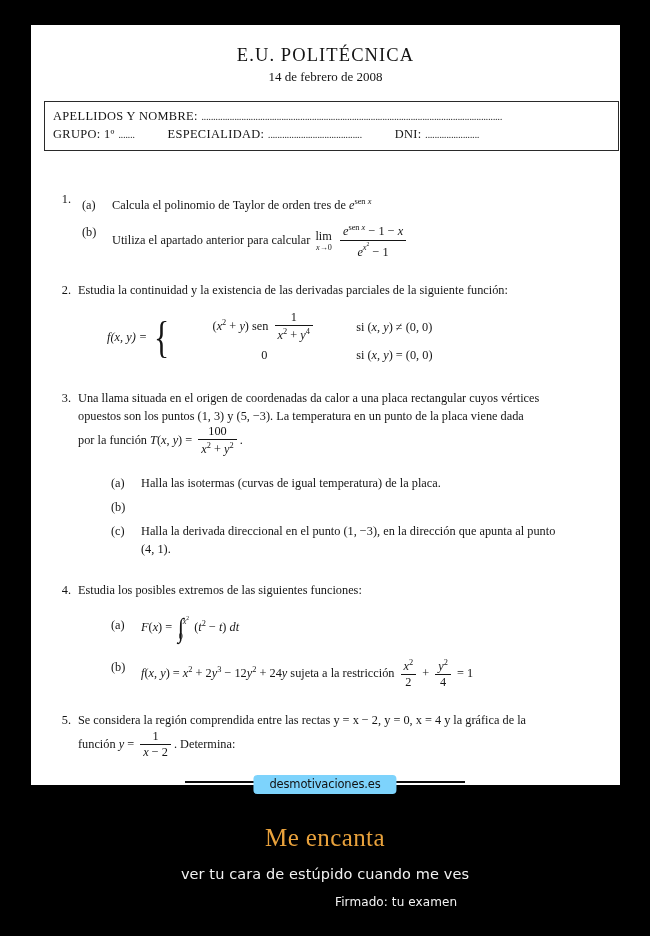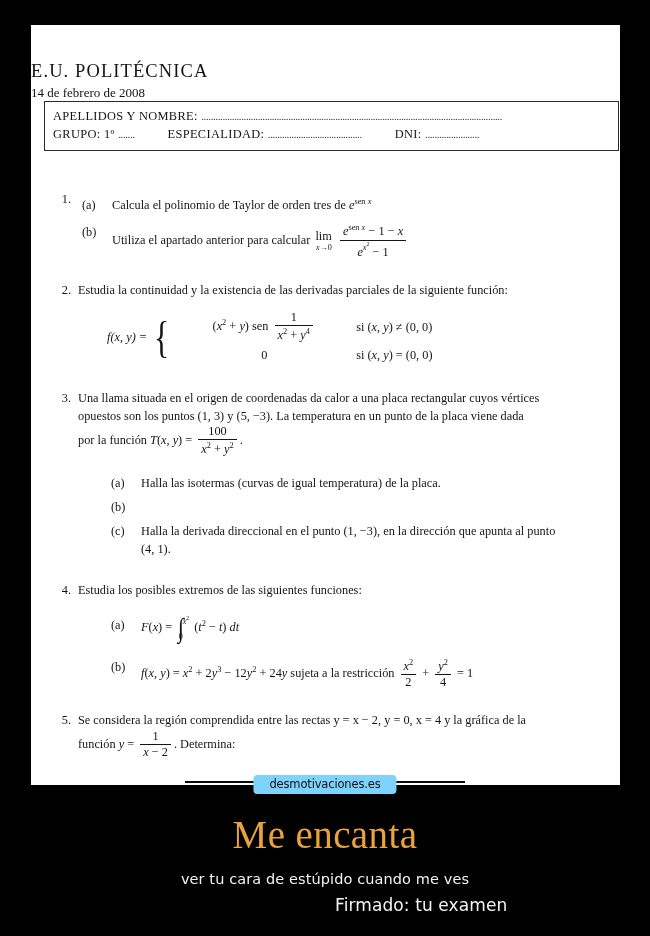--- a/index.html
+++ b/index.html
@@ -20,22 +20,22 @@
     position: absolute;
     left: 31px;
     top: 25px;
     width: 589px;
     height: 760px;
     background: #ffffff;
     overflow: hidden;
   }
 
   .doc-head {
-    text-align: left;
-    padding-top: 36px;
+    text-align: center;
+    padding-top: 20px;
     color: #141414;
   }
   .doc-title {
     font-size: 18.5px;
     letter-spacing: 1.1px;
     font-weight: normal;
   }
   .doc-sub {
     font-size: 15px;
     letter-spacing: 0.8px;
@@ -211,36 +211,36 @@
     color: #111111;
     letter-spacing: -0.15px;
     white-space: nowrap;
   }
 
   
   #caption { position: absolute; left: 0; top: 800px; width: 650px; }
   .cap-title {
     text-align: center;
     font-family: "Liberation Serif", serif;
-    font-size: 39px;
+    font-size: 25px;
     color: #E9A23C;
     letter-spacing: 0.4px;
-    margin-top: 12px;
+    margin-top: 24px;
   }
   .cap-sub {
     text-align: center;
     font-family: "DejaVu Sans", sans-serif;
     font-size: 14.5px;
     color: #f2f2f2;
     margin-top: 14px;
     letter-spacing: 0.1px;
   }
   .cap-sign {
     font-family: "DejaVu Sans", sans-serif;
-    font-size: 17px;
+    font-size: 12px;
     color: #f4f4f4;
     position: absolute;
     left: 335px;
     top: 95px;
     letter-spacing: 0.1px;
   }
 </style>
 </head>
 <body>
 

